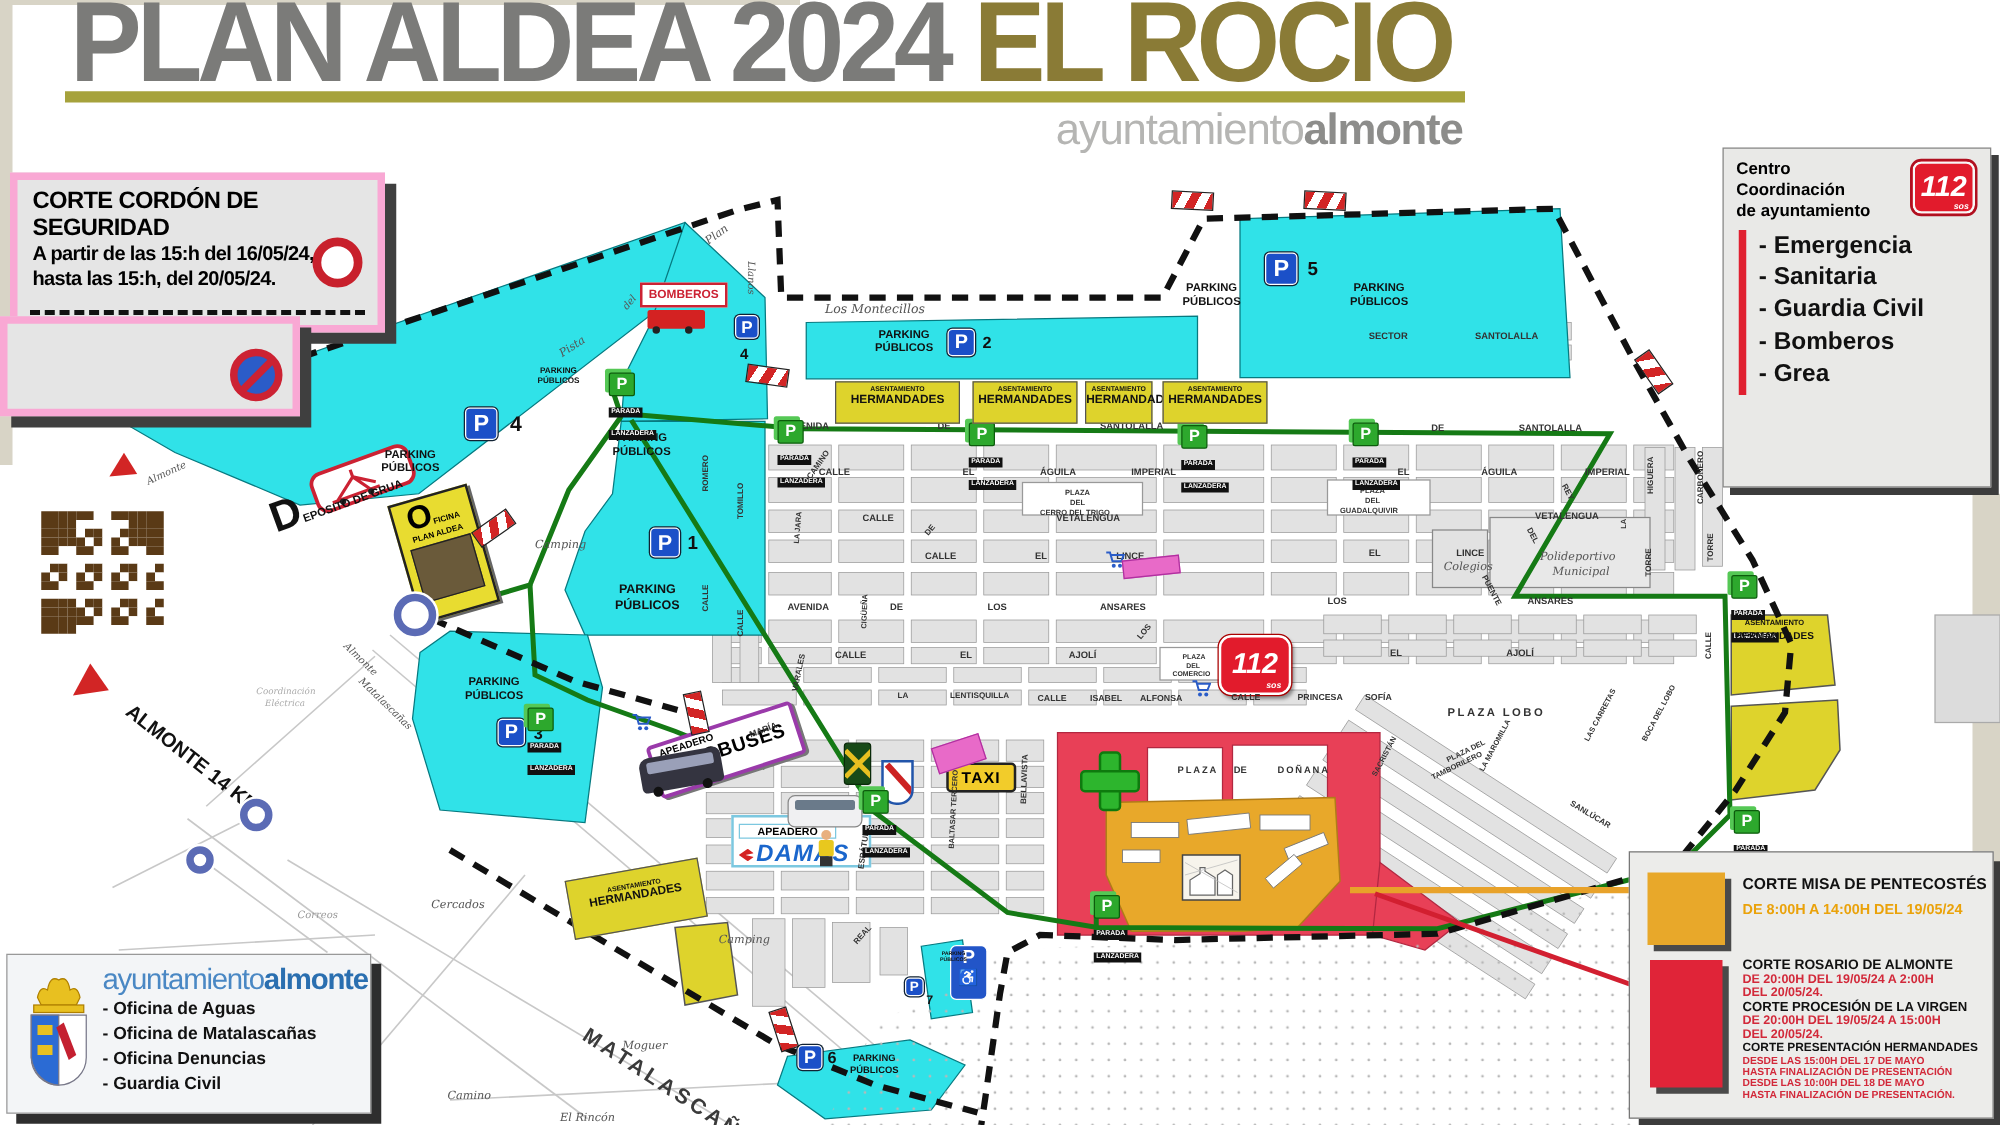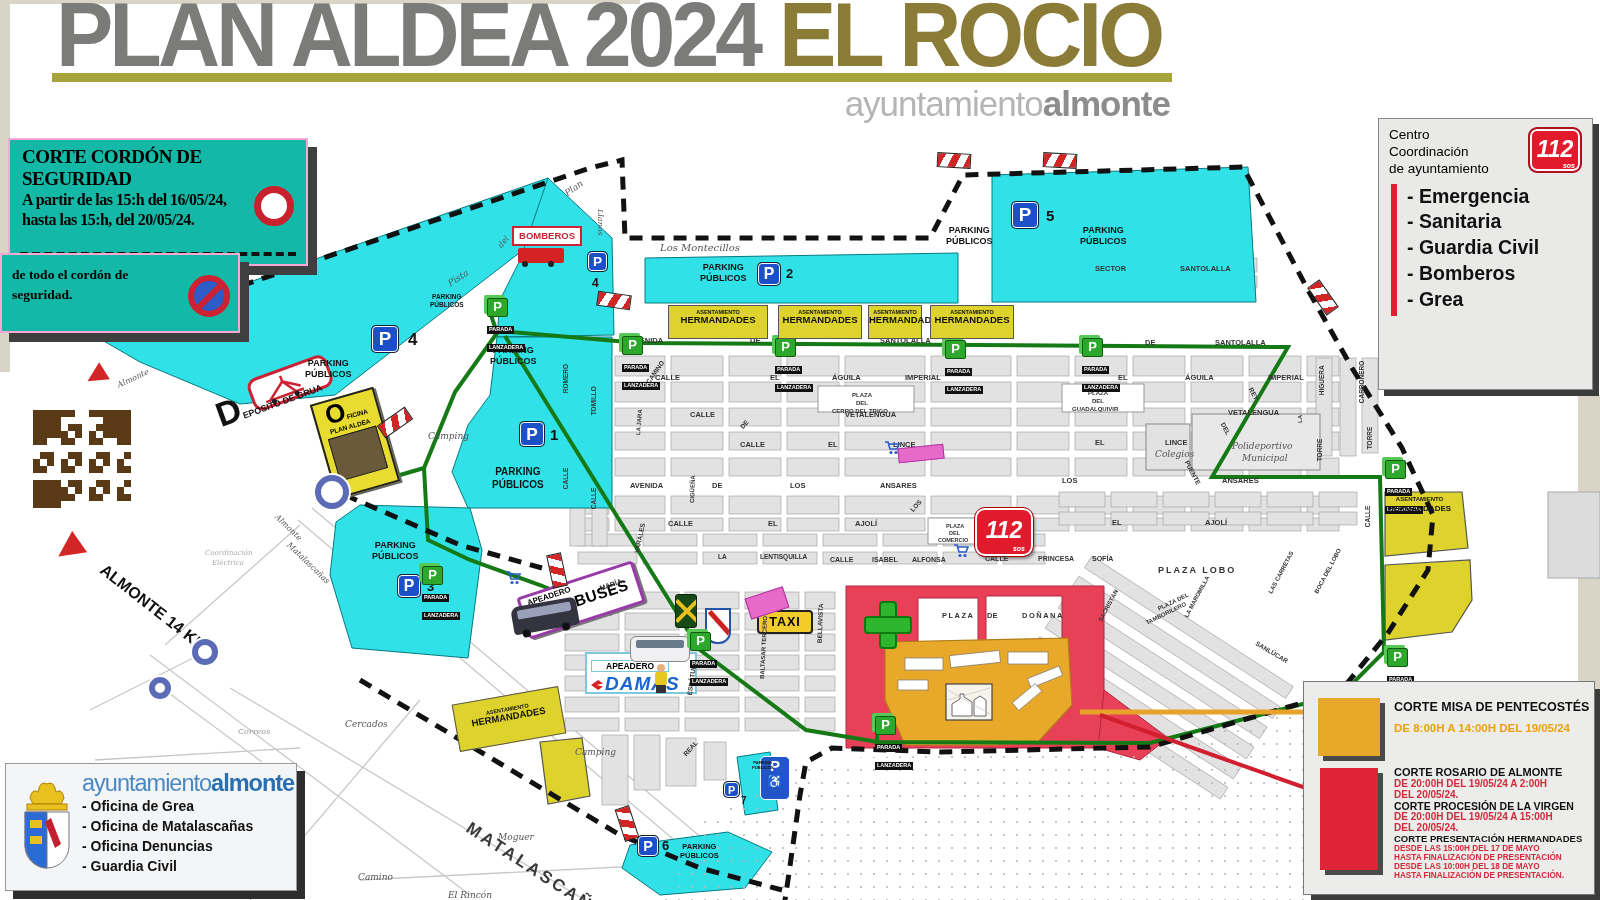--- a/index.html
+++ b/index.html
@@ -8,36 +8,36 @@
   .abs{position:absolute;}
   
   .title{position:absolute;left:56px;top:-18px;font-size:86px;font-weight:900;letter-spacing:-4px;
          color:#7b7b79;white-space:nowrap;transform:scaleY(1.06);transform-origin:top left;}
   .title .accent{color:#8a7b36;}
   .title-rule{position:absolute;left:52px;top:73px;width:1120px;height:9px;background:#a6a23c;}
   .brand{position:absolute;left:700px;top:84px;width:470px;text-align:right;font-size:35px;
          letter-spacing:-1px;color:#b5b5b3;font-weight:400;}
   .brand b{color:#8d8d8b;}
   
-  .infobox{position:absolute;background:#14b8a6;border:2px solid #f9a8d4;box-shadow:9px 9px 0 #3f3f3f;font-family:Liberation Serif, serif;}
+  .infobox{position:absolute;background:#e5e5e5;border:6px solid #f9a8d4;box-shadow:9px 9px 0 #3f3f3f;}
   .box-corte{left:8px;top:138px;width:300px;height:128px;padding:6px 12px;}
   .box-corte .t{font-size:19px;font-weight:900;letter-spacing:-0.5px;}
   .box-corte .l{font-size:16px;font-weight:900;letter-spacing:-0.5px;line-height:1.25;}
   .ring{position:absolute;right:12px;top:46px;width:40px;height:40px;border:7px solid #c8202c;border-radius:50%;background:#fff;}
   .dashline{position:absolute;left:10px;right:10px;bottom:8px;border-top:4px dashed #111;}
   .box-proh{left:0;top:253px;width:240px;height:80px;padding:10px 54px 8px 10px;}
   .box-proh .l{font-size:13.5px;font-weight:900;line-height:1.5;}
   .noparking{position:absolute;right:8px;top:20px;width:42px;height:42px;border-radius:50%;
              background:#2b5cc8;border:6px solid #cc2233;}
   .noparking::after{content:"";position:absolute;left:-4px;top:13px;width:38px;height:6px;background:#cc2233;transform:rotate(-45deg);}
   
   .cecopi{left:1378px;top:118px;width:215px;height:272px;background:#e9e9e7;border:1.5px solid #888;
           box-shadow:6px 6px 0 #3c3c3c;padding:8px 10px;}
   .cecopi .hd{display:flex;justify-content:space-between;}
-  .cecopi .hl{font-size:13.5px;font-weight:400;line-height:1.25;}
+  .cecopi .hl{font-size:13.5px;font-weight:700;line-height:1.25;}
   .logo112{width:54px;height:46px;background:#e21b2c;border-radius:9px;border:2px solid #b01020;
            color:#fff;text-align:center;position:relative;box-shadow:inset 0 0 0 2px #f8f8f8;}
   .logo112 .n{font-size:23px;font-weight:900;font-style:italic;line-height:40px;}
   .logo112 .s{position:absolute;right:5px;bottom:2px;font-size:7px;font-weight:900;font-style:italic;}
   .cecopi .name{color:#e02030;font-weight:900;margin-top:4px;letter-spacing:1px;}
   .cecopi .name .c1{font-size:46px;}
   .cecopi .name .c2{font-size:34px;}
   .cecopi ul{list-style:none;margin:6px 0 0 2px;padding:0 0 4px 10px;border-left:6px solid #e02030;}
   .cecopi li{font-size:19.5px;font-weight:900;line-height:1.32;color:#111;}
   
@@ -723,21 +723,20 @@
 
 <div class="infobox box-corte">
   <div class="t">CORTE CORDÓN DE SEGURIDAD</div>
   <div class="l">A partir de las 15:h del 16/05/24,</div>
   <div class="l">hasta las 15:h, del 20/05/24.</div>
   <div class="ring"></div>
   <div class="dashline"></div>
 </div>
 
 <div class="infobox box-proh">
-  <div class="l">de todo el cordón de seguridad.</div>
   <div class="noparking"></div>
 </div>
 
 <div class="abs cecopi">
   <div class="hd">
     <div class="hl">
       <div>Centro</div>
       <div>Coordinación</div>
       <div>de ayuntamiento</div>
     </div>
@@ -759,21 +758,21 @@
   <svg class="crest" width="58" height="100">
     <path d="M12,22 q2,-10 8,-6 q2,-12 9,-8 q7,-4 9,8 q6,-4 8,6 l-3,6 h-28 Z" fill="#e8c020" stroke="#b08000"></path>
     <rect x="9" y="28" width="40" height="6" fill="#e8c020" stroke="#b08000"></rect>
     <path d="M7,36 h44 v34 a22,22 0 0 1 -44,0 Z" fill="#fff" stroke="#778"></path>
     <path d="M7,36 h22 v56 a22,26 0 0 1 -22,-22 Z" fill="#2b6bd4" stroke="#778"></path>
     <rect x="12" y="44" width="12" height="8" fill="#e8c020"></rect>
         <rect x="12" y="60" width="12" height="8" fill="#e8c020"></rect>
     <path d="M33,42 l10,26 l-6,4 l-10,-26 Z" fill="#c42030"></path>
   </svg>
   <div class="cb"><span>ayuntamiento</span><b>almonte</b></div>
-  <div class="ci">- Oficina de Grea</div>
+  <div class="ci">- Oficina de Aguas</div>
   <div class="ci">- Oficina de Matalascañas</div>
   <div class="ci">- Oficina Denuncias</div>
   <div class="ci">- Guardia Civil</div>
 </div>
 
 <div class="abs legend">
   <div class="sw sw-or"></div>
   <div class="sw sw-rd"></div>
   <div class="lg-t lk" style="top:18px;font-size:12.5px">CORTE MISA DE PENTECOSTÉS</div>
   <div class="lg-t lo" style="top:40px;font-size:11.5px">DE 8:00H A 14:00H DEL 19/05/24</div>

